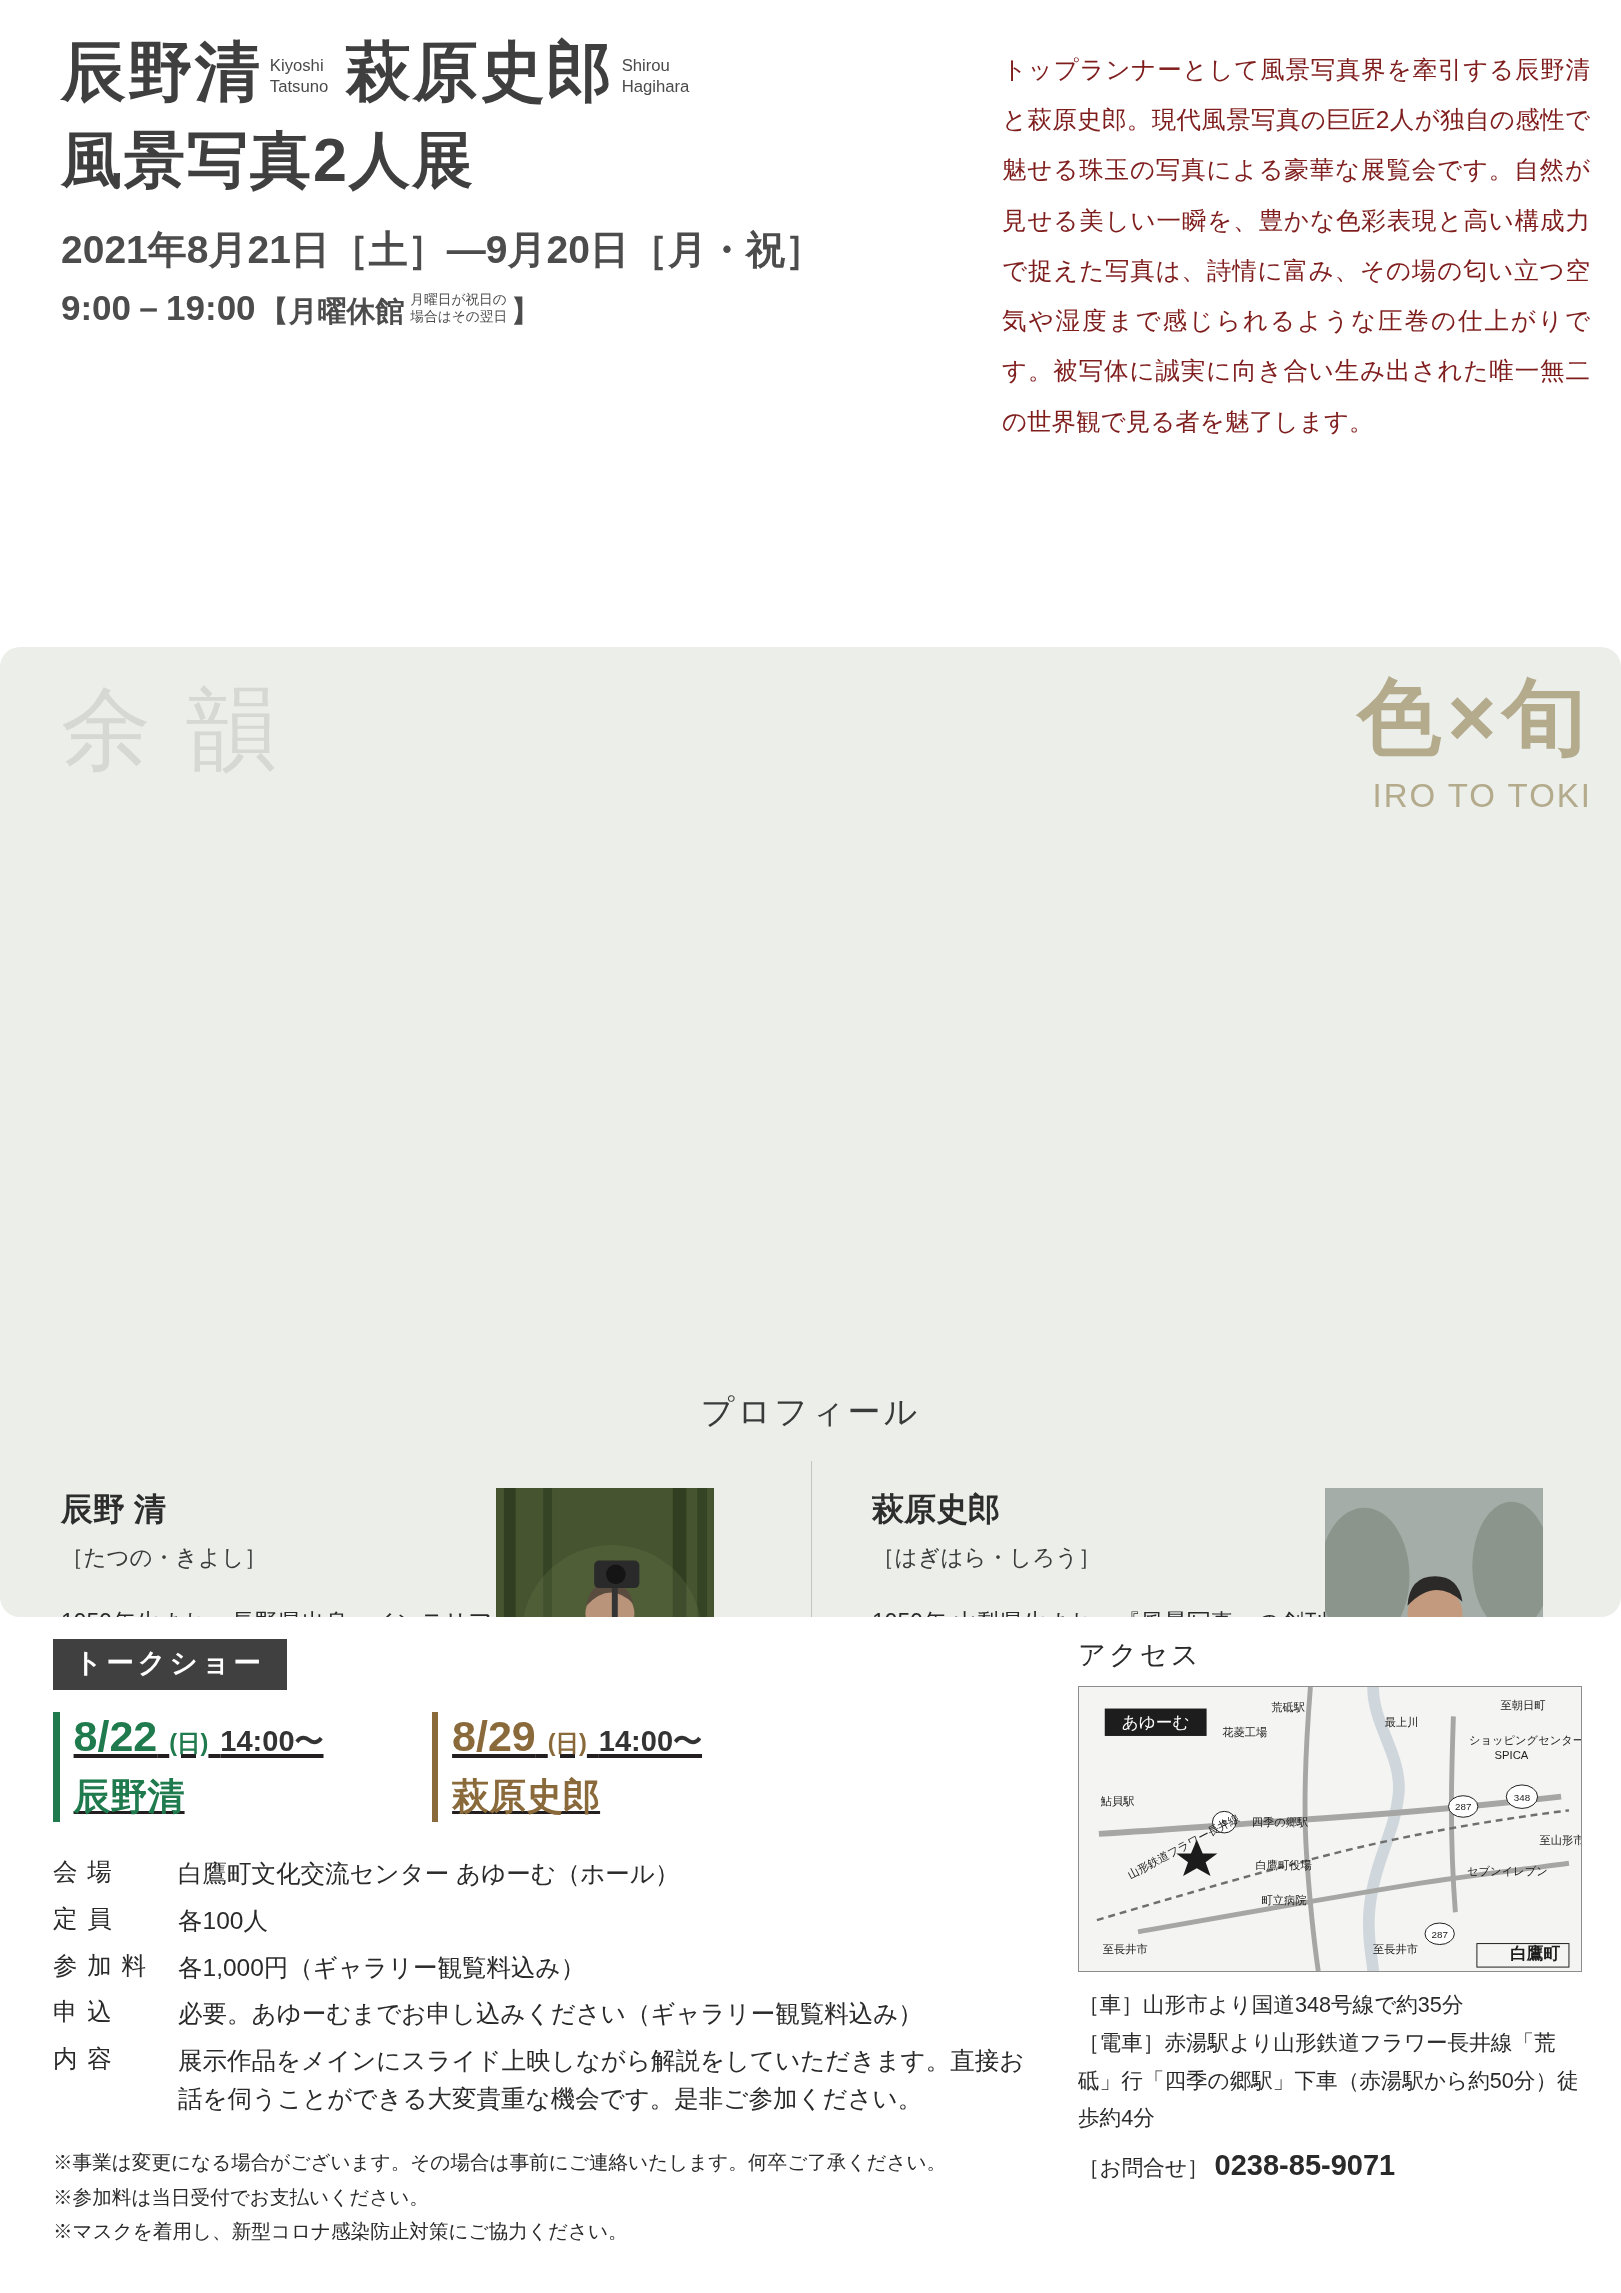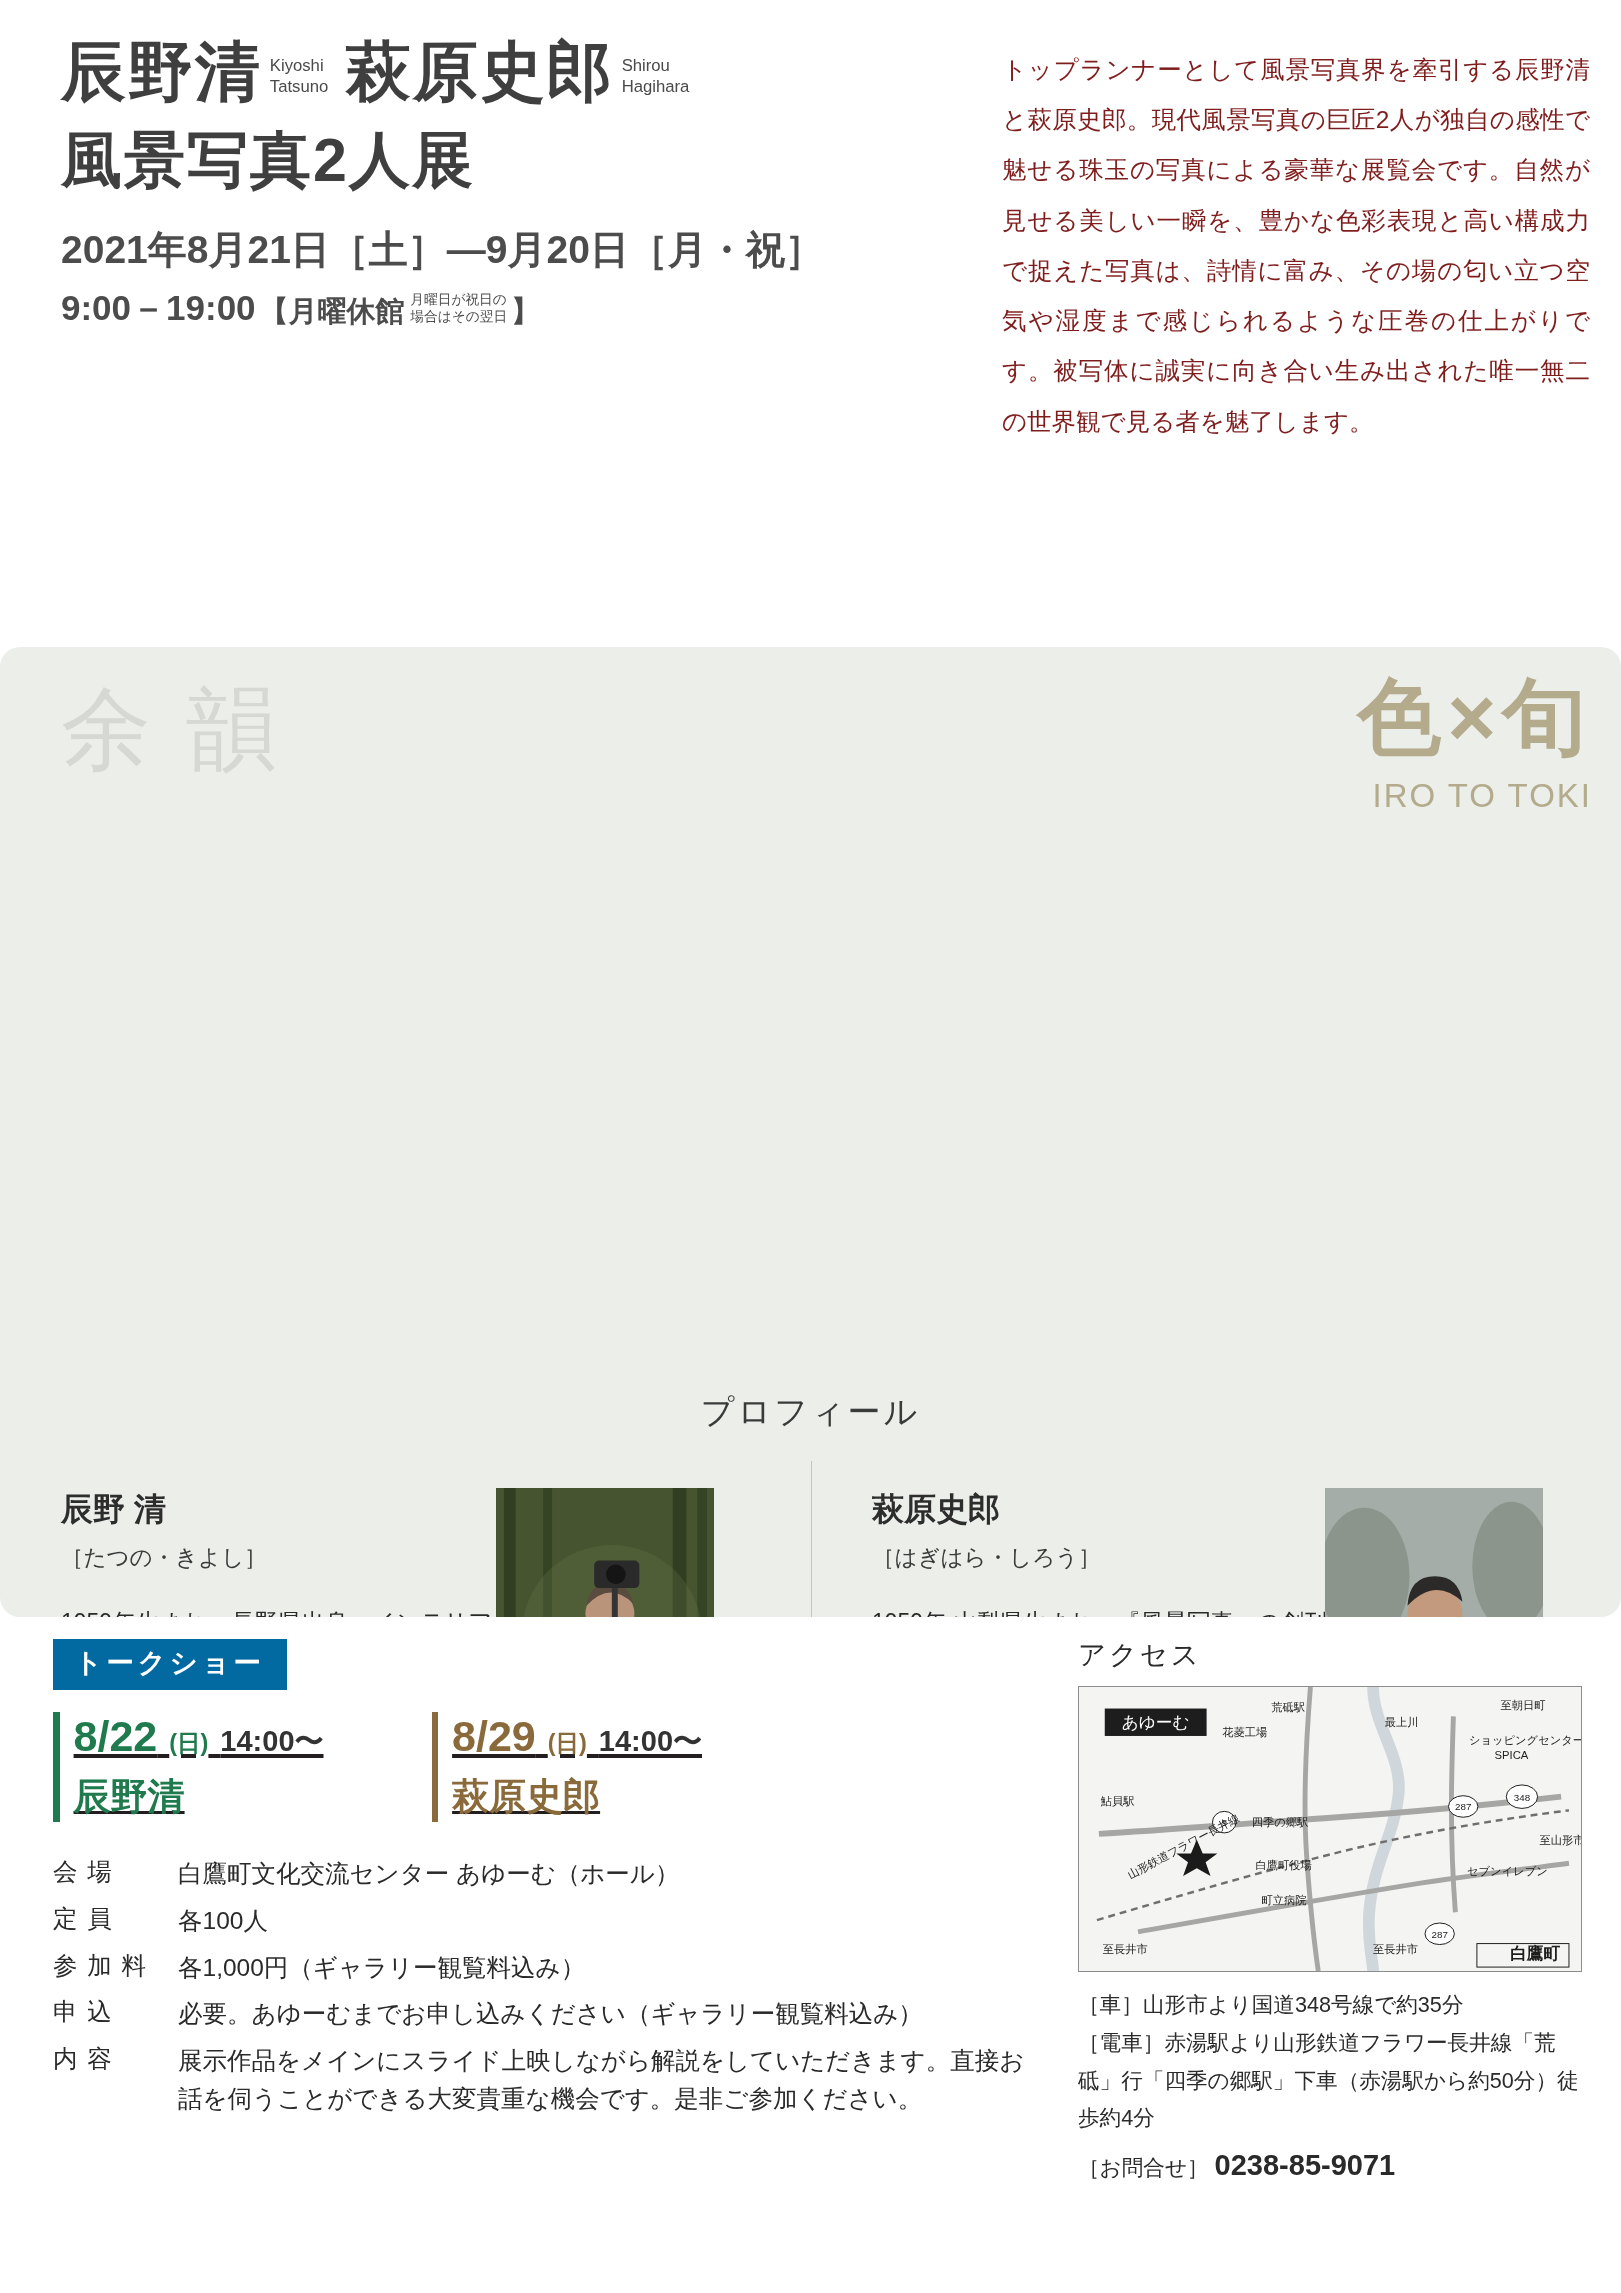--- a/index.html
+++ b/index.html
@@ -100,21 +100,21 @@
   .photo.p2 { left:1325px; top:841px; }
   .photo svg { display:block; }
 
   
   .col .floatbox { float:right; width:227px; height:323px; }
 
   
   .bottom { position:relative; height:676px; background:#ffffff; }
 
   .tag {
-    display:inline-block; background:#0369a1; color:#fff;
+    display:inline-block; background:#404040; color:#fff;
     font-size:27.4px; font-weight:bold; padding:6.9px 21.6px 8.8px; letter-spacing:3.9px;
   }
   .talk { position:absolute; left:53px; top:21.6px; width:980px; }
 
   .talkrow { display:flex; margin-top:22px;text-decoration:underline; }
   .tcell { display:flex; }
   .tbar { width:6.9px; background:#1f7a4d; margin-right:13.7px; }
   .tbar.brown { background:#8a6a3a; }
   .tdate { font-size:43px; font-weight:bold; color:#1f7a4d; letter-spacing:0; }
   .tdate .wk { font-size:23.5px; }
@@ -311,20 +311,25 @@
         <div class="row">
           <div class="k">申込</div>
           <div class="v">必要。あゆーむまでお申し込みください（ギャラリー観覧料込み）</div>
         </div>
         <div class="row">
           <div class="k">内容</div>
           <div class="v">展示作品をメインにスライド上映しながら解説をしていただきます。直接お話を伺うことができる大変貴重な機会です。是非ご参加ください。</div>
         </div>
       </div>
 
+      <div class="notes">
+        <div>※事業は変更になる場合がございます。その場合は事前にご連絡いたします。何卒ご了承ください。</div>
+        <div>※参加料は当日受付でお支払いください。</div>
+        <div>※マスクを着用し、新型コロナ感染防止対策にご協力ください。</div>
+      </div>
     </div>
 
     <div class="access">
       <div class="access-h">アクセス</div>
 
       <div class="mapbox">
         <svg width="502" height="284" viewBox="0 0 512 290">
           <rect width="512" height="290" fill="#f4f4f2"></rect>
 
           <path d="M300 0 C300 40 330 70 326 110 C322 150 300 180 296 230 C294 262 300 280 300 290" stroke="#cfd7dc" stroke-width="12" fill="none"></path>

